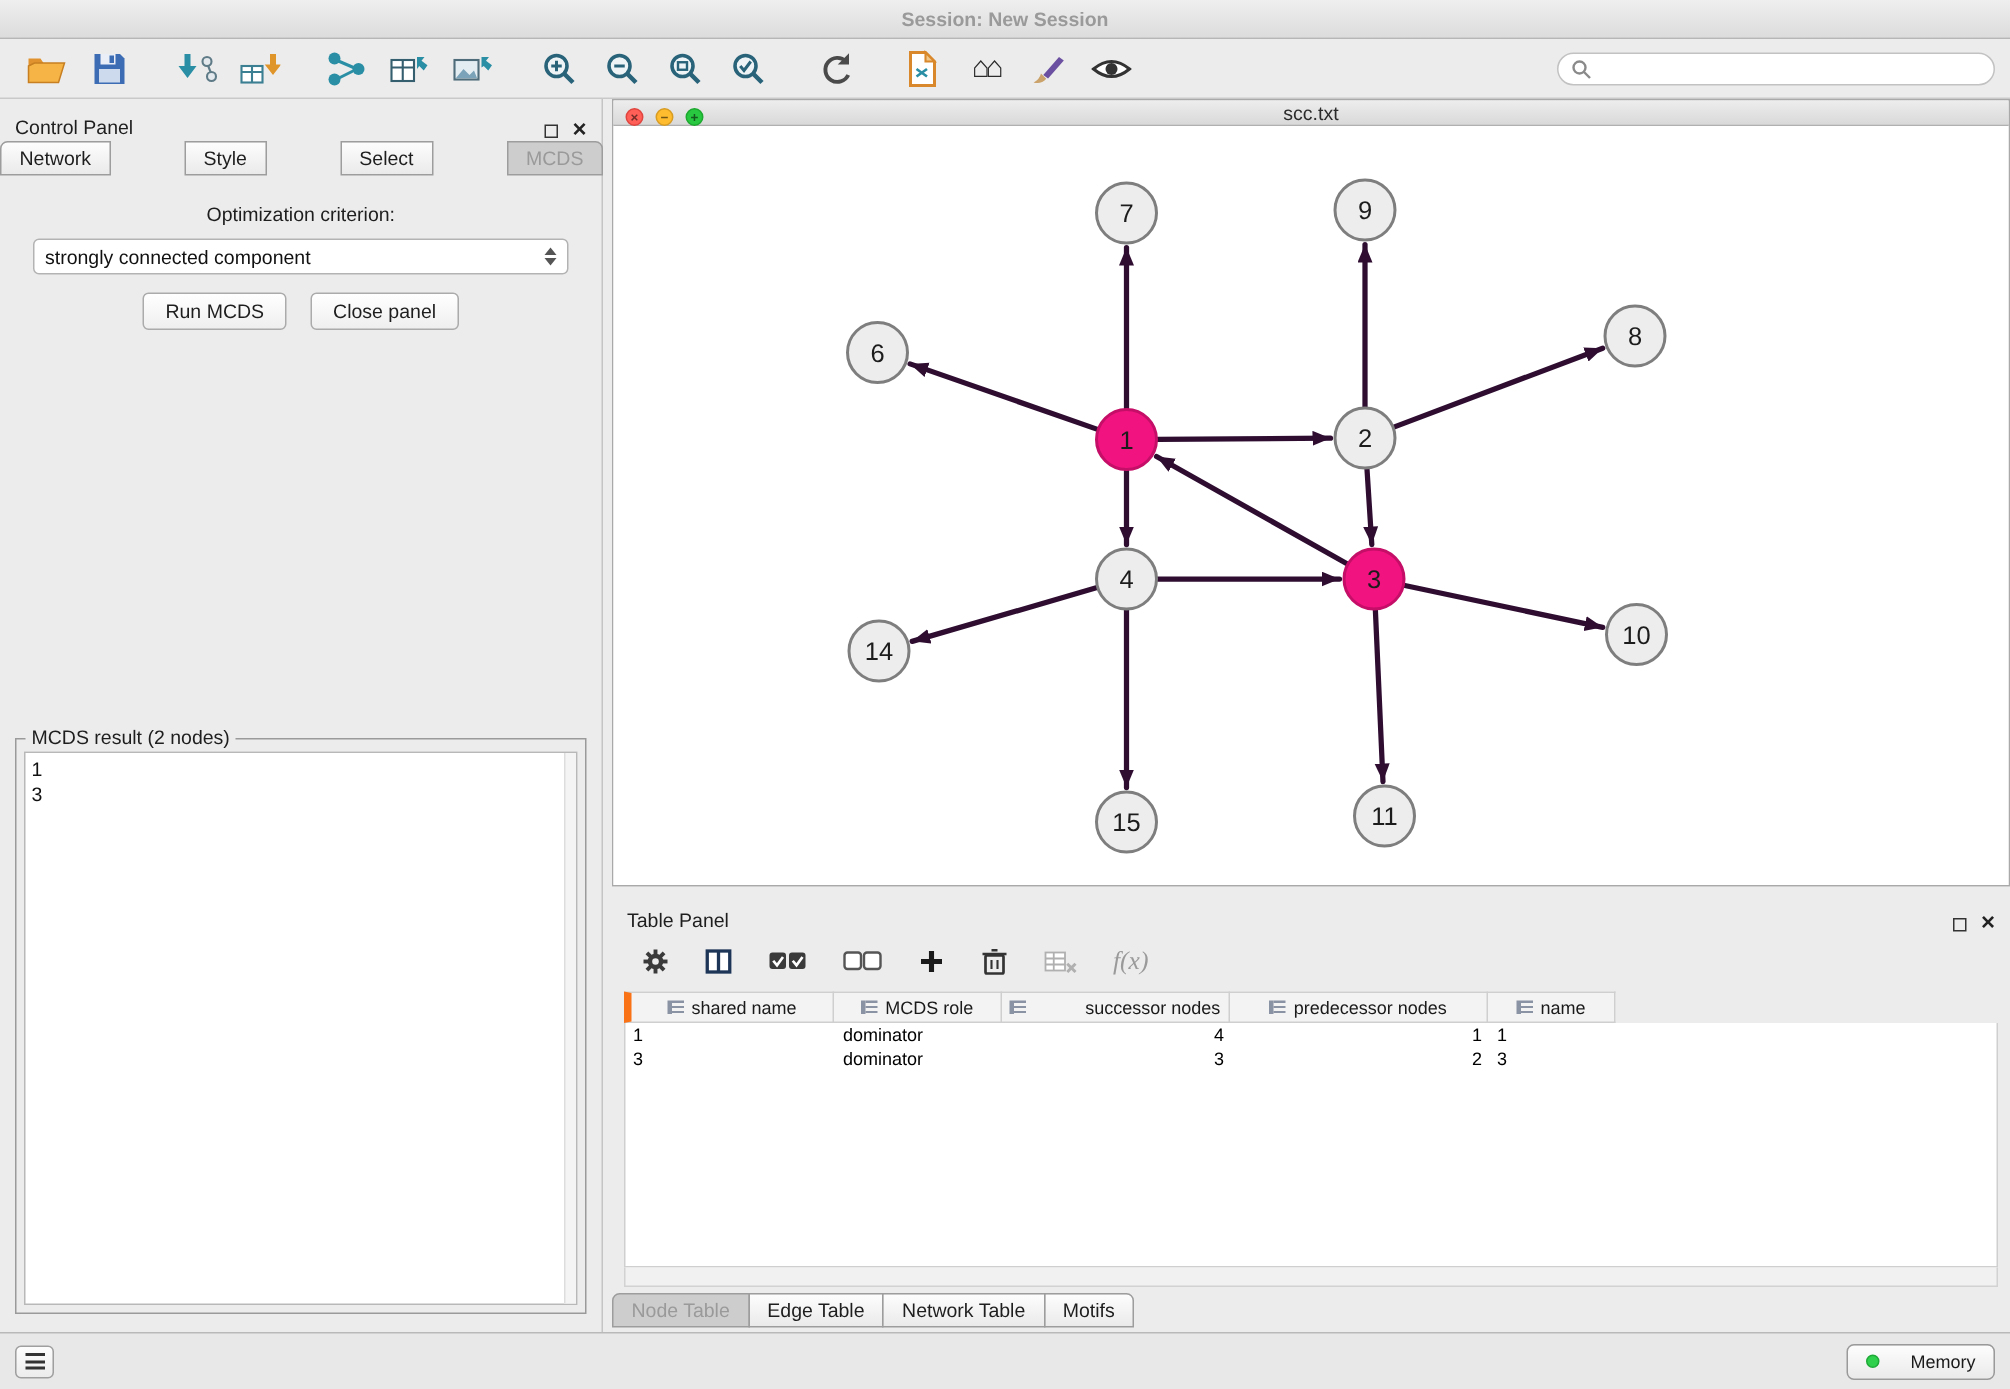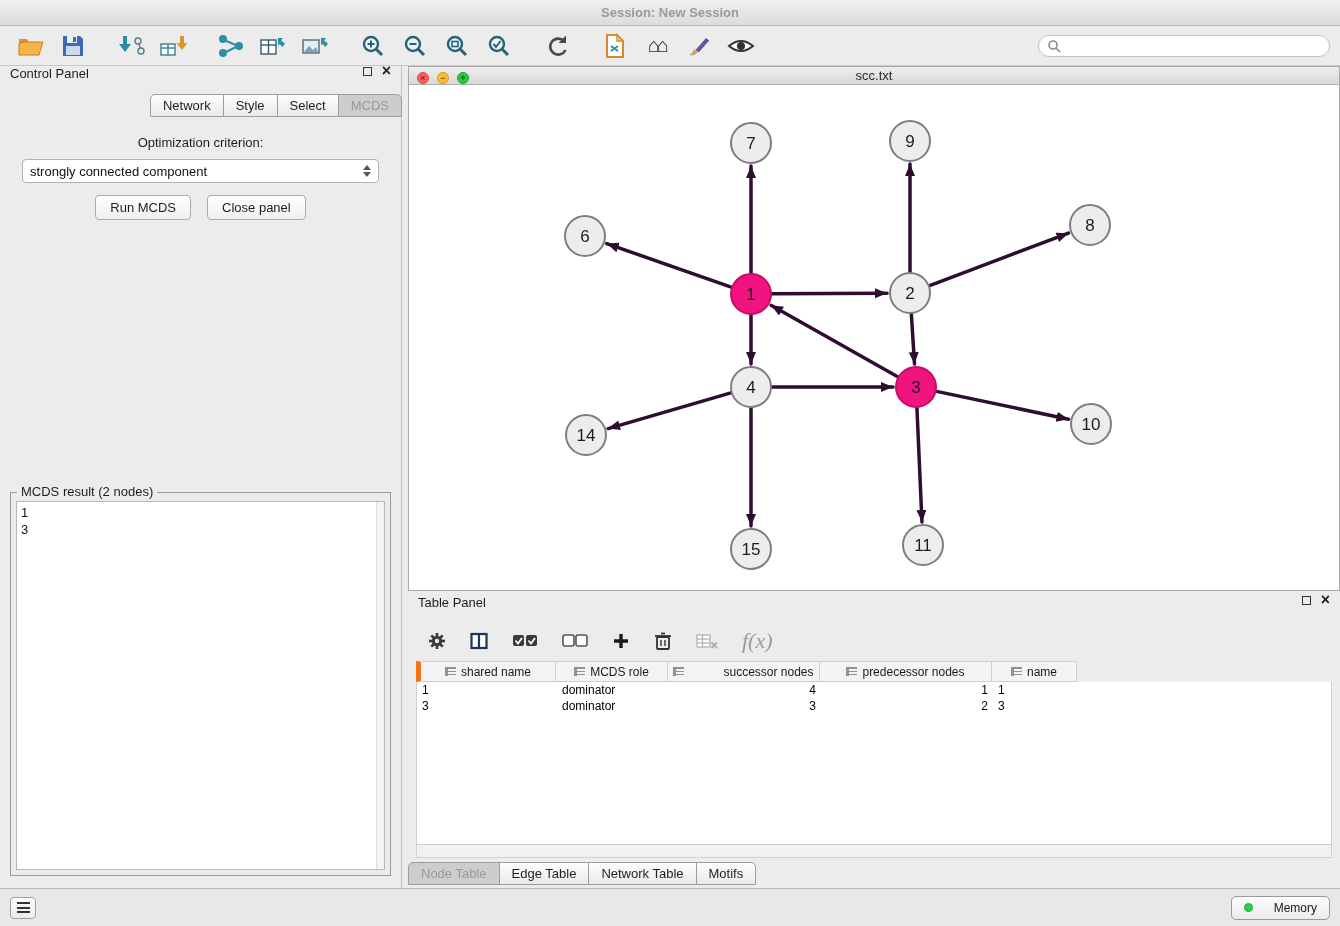--- a/index.html
+++ b/index.html
@@ -21,30 +21,30 @@
     border-radius:4px; cursor:default; }
   .tgap { width:16px; }
   .homes { font-size:20px; color:#2b2b2b; letter-spacing:-3px; font-weight:bold; }
   .searchbox { margin-left:auto; width:292px; height:22px; background:#fff;
     border:1px solid #c2c2c2; border-radius:12px; display:flex; align-items:center;
     padding:0 8px; gap:5px; }
   .searchbox input { border:none; outline:none; flex:1; font-size:13px; background:transparent;
     font-family:"Liberation Sans", sans-serif; }
 
   
-  .panel-header { height:26px; display:flex; align-items:flex-start; padding:0 10px;
+  .panel-header { height:26px; display:flex; align-items:flex-end; padding:0 10px;
     font-size:13px; color:#1e1e1e; }
   .panel-header .ph-buttons { margin-left:auto; display:flex; align-items:center; gap:10px; }
   .float-ic { width:9px; height:9px; border:1.5px solid #333; display:inline-block; }
   .close-ic { font-size:16px; font-weight:bold; color:#222; line-height:10px; }
 
   
   .control-panel { position:absolute; left:0; top:66px; width:402px; height:822px;
     background:#ececec; border-right:1px solid #c4c4c4; display:flex; flex-direction:column; }
-  .tabs-row { display:flex; justify-content:flex-end; margin-top:2px; }
+  .tabs-row { display:flex; justify-content:space-between; margin-top:2px; }
   .tab { border:1px solid #9d9d9d; background:linear-gradient(#fdfdfd,#eaeaea);
     padding:3px 12px; font-size:13px; color:#1e1e1e; margin-right:-1px; }
   .tab:first-child { border-radius:5px 0 0 0; }
   .tab:last-child { border-radius:0 5px 0 0; }
   .tab.active { background:#cdcdcd; color:#9a9a9a; }
   .cp-label { text-align:center; font-size:13px; color:#1e1e1e; margin-top:18px; }
   .dropdown { width:357px; height:24px; margin:9px auto 0; background:#fff;
     border:1px solid #b3b3b3; border-radius:4px; display:flex; align-items:center;
     padding:0 7px; font-size:13px; color:#111; }
   .spin { margin-left:auto; display:flex; flex-direction:column; gap:2px; }
@@ -75,21 +75,21 @@
   .light.red { background:#ff5f57; border:1px solid #e0443e; }
   .light.yellow { background:#febc2e; border:1px solid #d89c22; }
   .light.green { background:#28c840; border:1px solid #1da82f; }
   .nw-canvas { flex:1; background:#fff; position:relative; }
 
   
   .table-panel { position:absolute; left:408px; top:595px; width:932px; height:293px;
     background:#ececec; display:flex; flex-direction:column; }
   .tp-toolbar { height:40px; display:flex; align-items:center; gap:24px; padding:0 0 0 20px; }
   .tp-toolbar .tpbtn { display:flex; align-items:center; justify-content:center; }
-  .fx { font-family:"Liberation Serif", serif; font-style:italic; font-size:22px; color:#9a9a9a; }
+  .fx { font-family:"Liberation Serif", serif; font-style:italic; font-size:17px; color:#9a9a9a; }
   .tp-table { margin:0 8px; display:flex; flex-direction:column; flex:1; min-height:0; }
   .tp-thead { display:flex; height:21px; }
   .th { display:flex; align-items:center; justify-content:center; gap:5px; font-size:12px; color:#1a1a1a;
     background:#f3f3f3; border:1px solid #cfcfcf; border-left:none; }
   .th:first-child { border-left:5px solid #f97316; }
   .sort-ic { width:11px; height:9px; border-left:3px solid #8a93a3;
     background:repeating-linear-gradient(#8a93a3 0 1.5px, transparent 1.5px 3.5px); }
   .tp-body { flex:1; background:#fff; border:1px solid #cfcfcf; border-top:none; overflow:hidden; }
   .tr { display:flex; height:16px; }
   .td { font-size:12px; color:#000; padding:1px 5px 0 5px; overflow:hidden; white-space:nowrap; }

